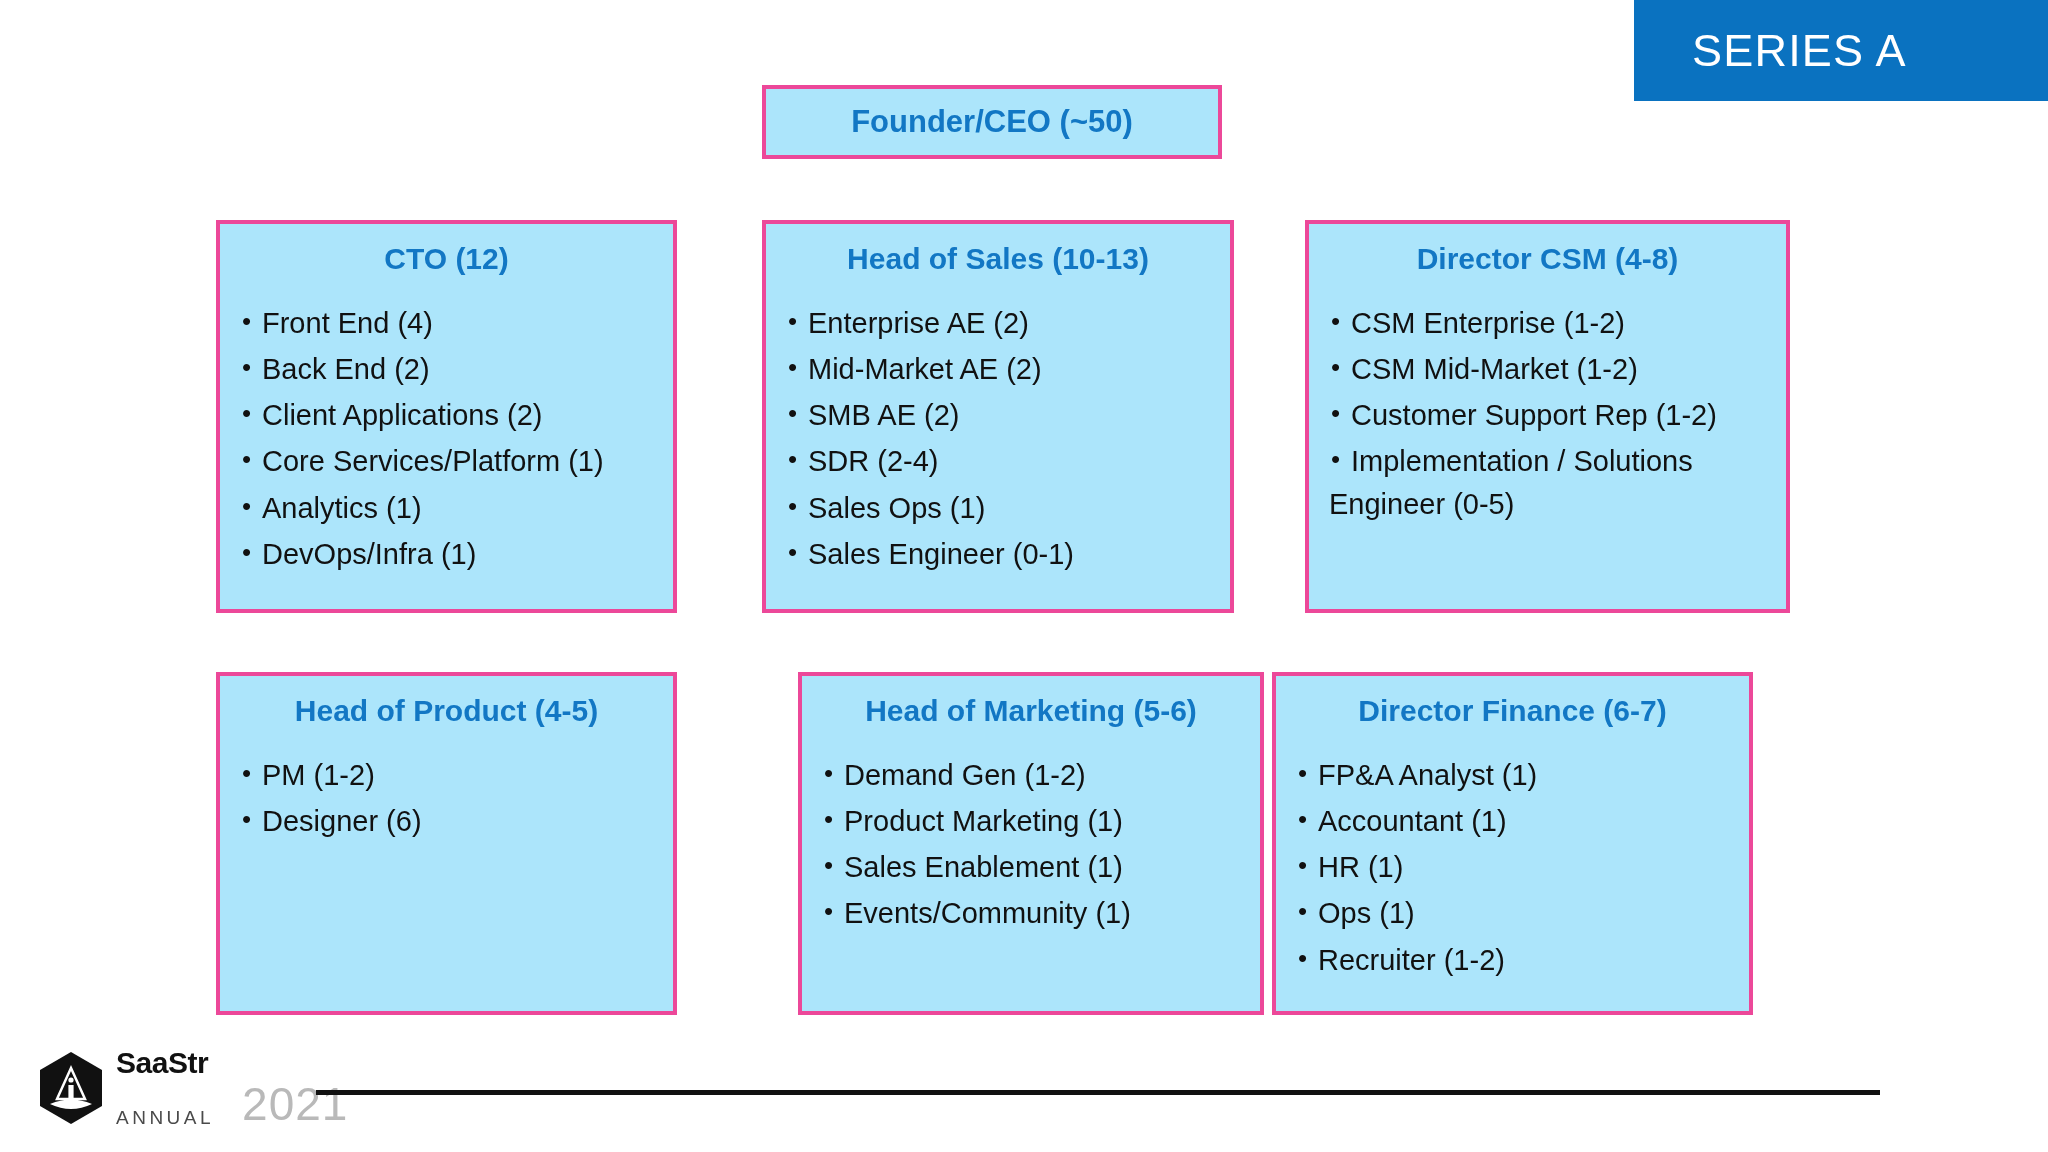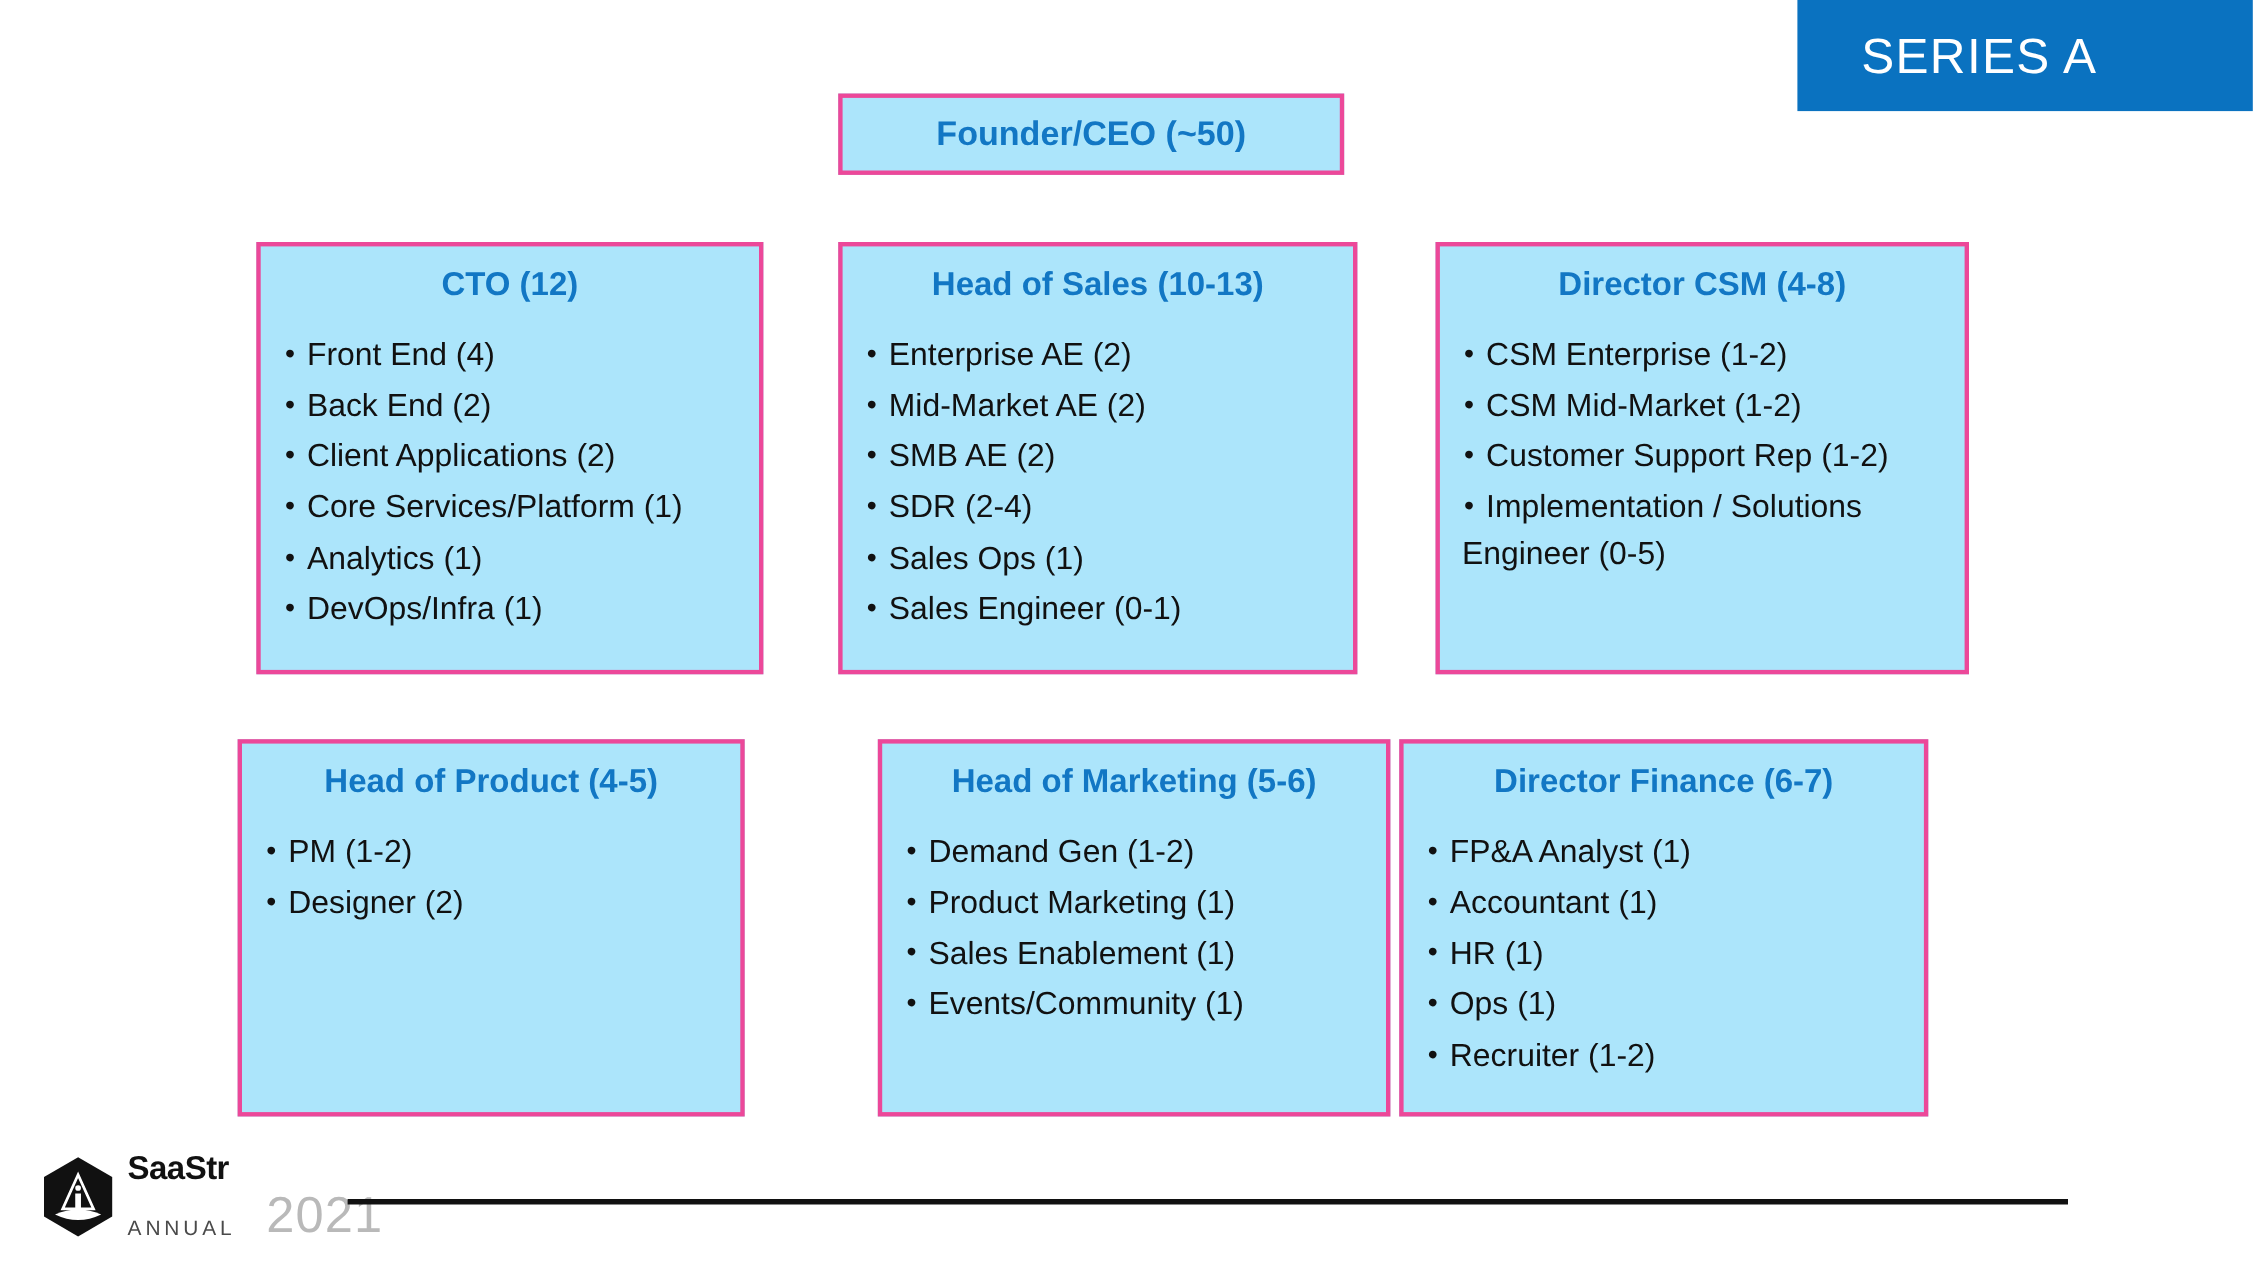--- a/index.html
+++ b/index.html
@@ -94,21 +94,21 @@
     height: 74px;
     display: flex;
     align-items: center;
     justify-content: center;
   }
   #root-box .box-title {
     font-size: 31px;
   }
 
   
-  #box-cto      { left: 233px;  top: 220px; width: 461px; height: 393px; }
+  #box-cto      { left: 216px;  top: 220px; width: 461px; height: 393px; }
   #box-sales    { left: 762px;  top: 220px; width: 472px; height: 393px; }
   #box-csm      { left: 1305px; top: 220px; width: 485px; height: 393px; }
 
   
   #box-product  { left: 216px;  top: 672px; width: 461px; height: 343px; }
   #box-marketing{ left: 798px;  top: 672px; width: 466px; height: 343px; }
   #box-finance  { left: 1272px; top: 672px; width: 481px; height: 343px; }
 
   .box-inner {
     padding: 18px 20px 0 20px;
@@ -221,21 +221,21 @@
       </li>
     </ul>
   </div>
 </div>
 
 <div class="org-box" id="box-product">
   <div class="box-inner">
     <span class="box-title">Head of Product (4-5)</span>
     <ul class="box-list">
       <li>PM (1-2)</li>
-      <li>Designer (2)</li>
+      <li>Designer (6)</li>
     </ul>
   </div>
 </div>
 
 <div class="org-box" id="box-marketing">
   <div class="box-inner">
     <span class="box-title">Head of Marketing (5-6)</span>
     <ul class="box-list">
       <li>Demand Gen (1-2)</li>
       <li>Product Marketing (1)</li>

